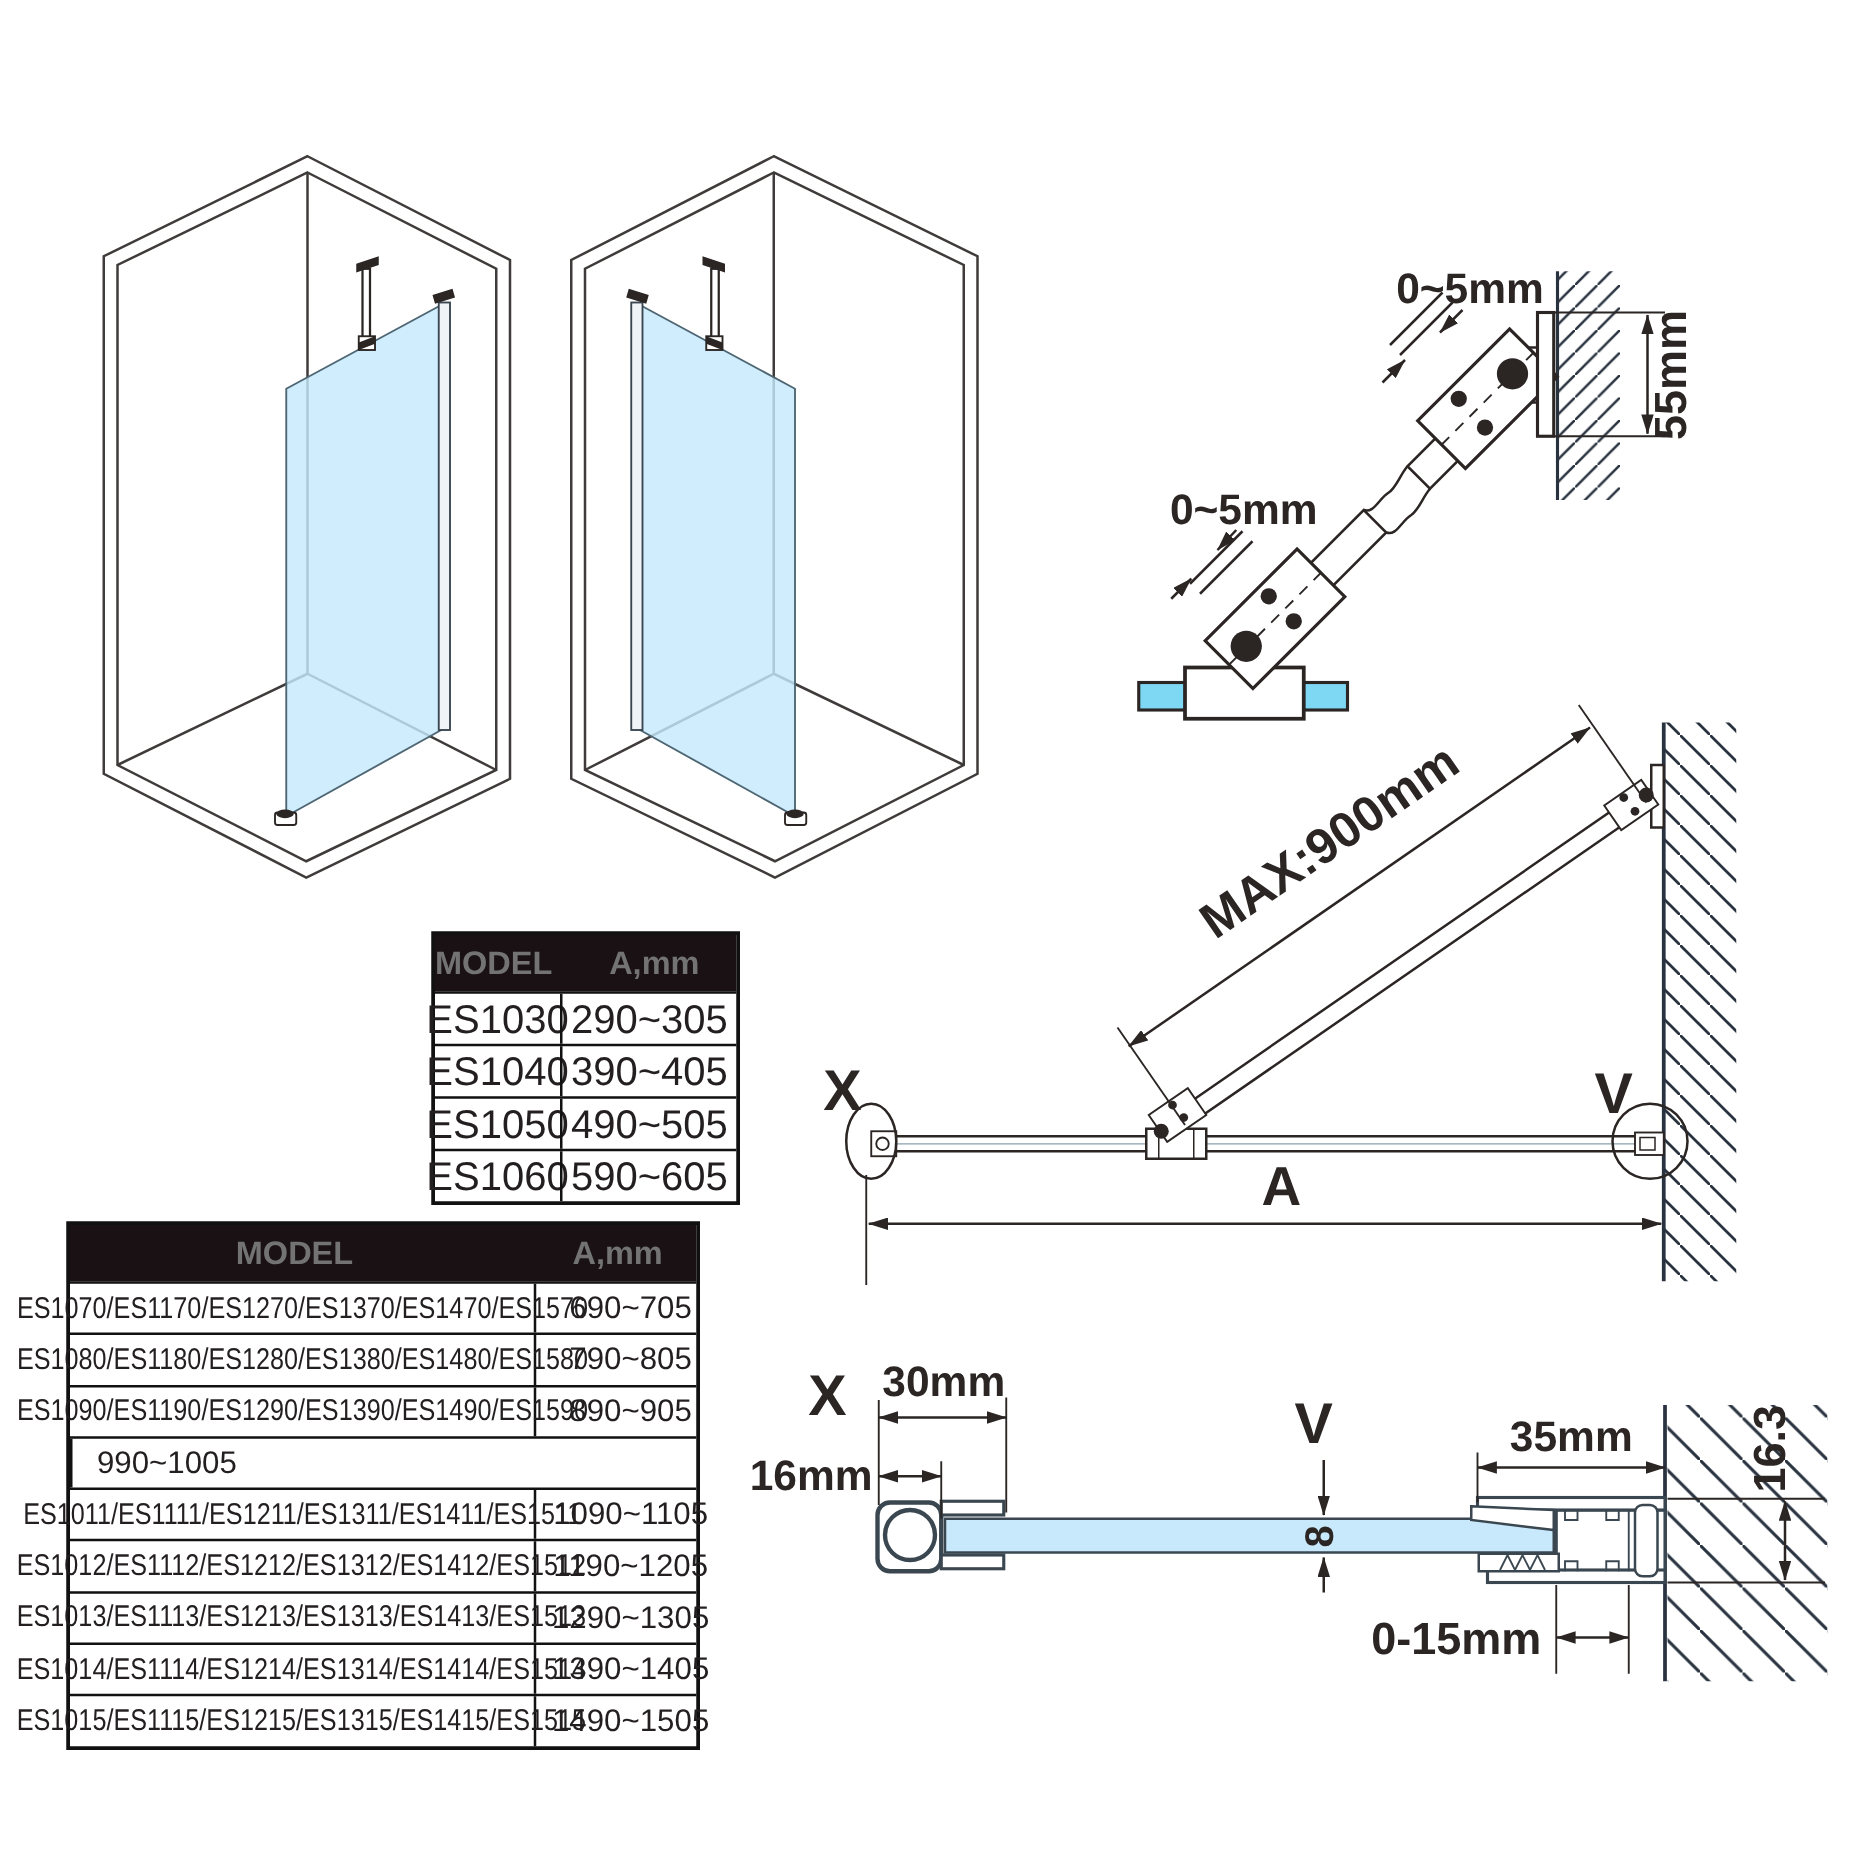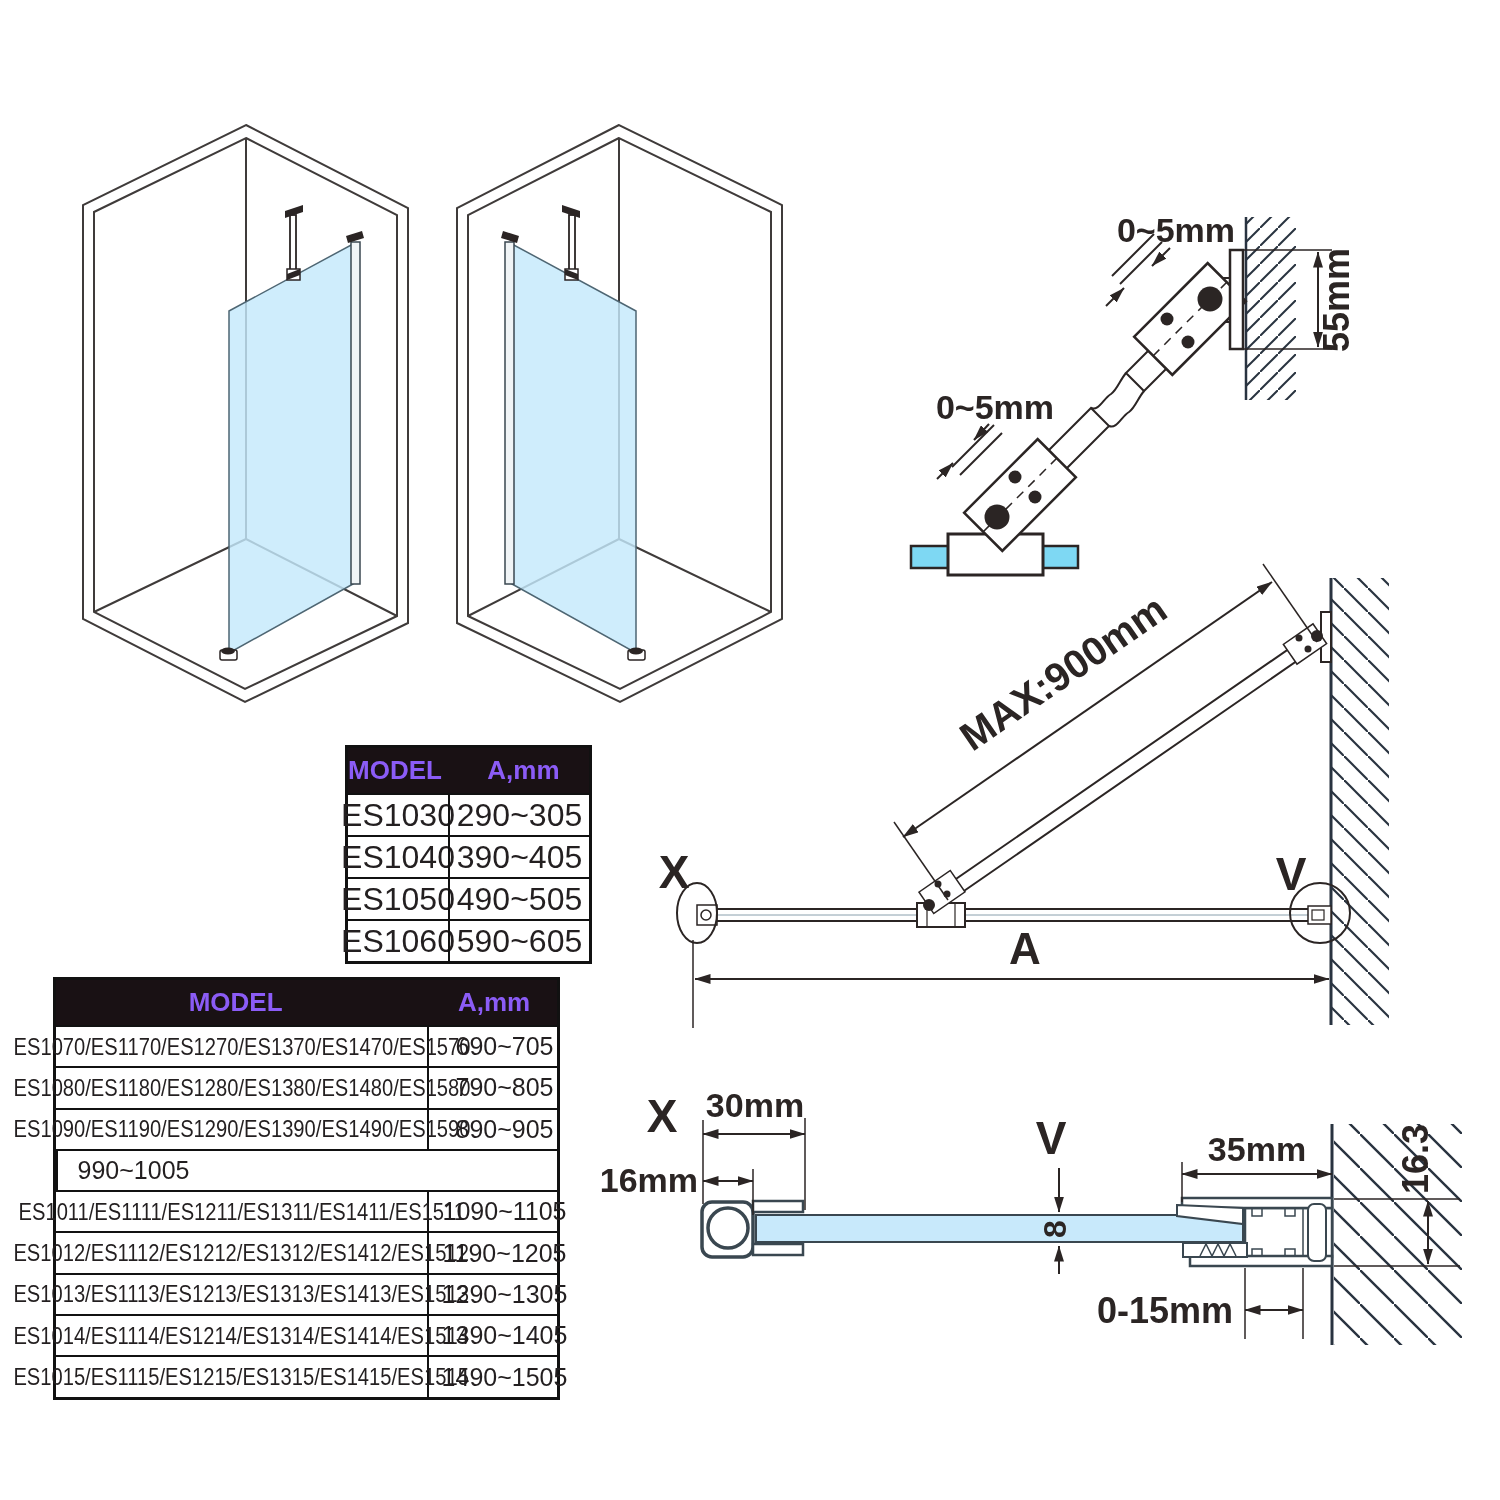--- a/index.html
+++ b/index.html
@@ -5,21 +5,21 @@
   html,body{margin:0;padding:0;background:#fff;}
   .canvas{position:relative;width:1500px;height:1500px;background:#fff;overflow:hidden;
           font-family:"Liberation Sans","DejaVu Sans",sans-serif;color:#231f20;margin-top:12px;}
   svg{position:absolute;left:0;top:0;}
   svg text{font-family:"Liberation Sans","DejaVu Sans",sans-serif;fill:#2b2524;font-weight:bold;}
 
   
   .tbl{position:absolute;border:3px solid #111;background:#fff;box-sizing:border-box;}
   .tr{display:flex;border-top:2px solid #111;box-sizing:border-box;}
   .tr:first-child{border-top:none;}
-  .tr.head{background:#191114;color:#8b5cf6;gap:16px;}
+  .tr.head{background:#191114;color:#737373;gap:16px;}
   .td{display:flex;align-items:center;justify-content:center;box-sizing:border-box;
       white-space:nowrap;overflow:visible;}
   .tr:not(.head) .td.a{border-left:2px solid #111;}
 
   .tbl-small{left:345px;top:733px;width:247px;}
   .tbl-small .tr{height:42px;}
   .tbl-small .tr.head{height:45px;font-size:26px;font-weight:bold;}
   .tbl-small .td.m{width:100px;}
   .tbl-small .td.a{width:141px;}
   .tbl-small .tr:not(.head){font-size:32px;}

